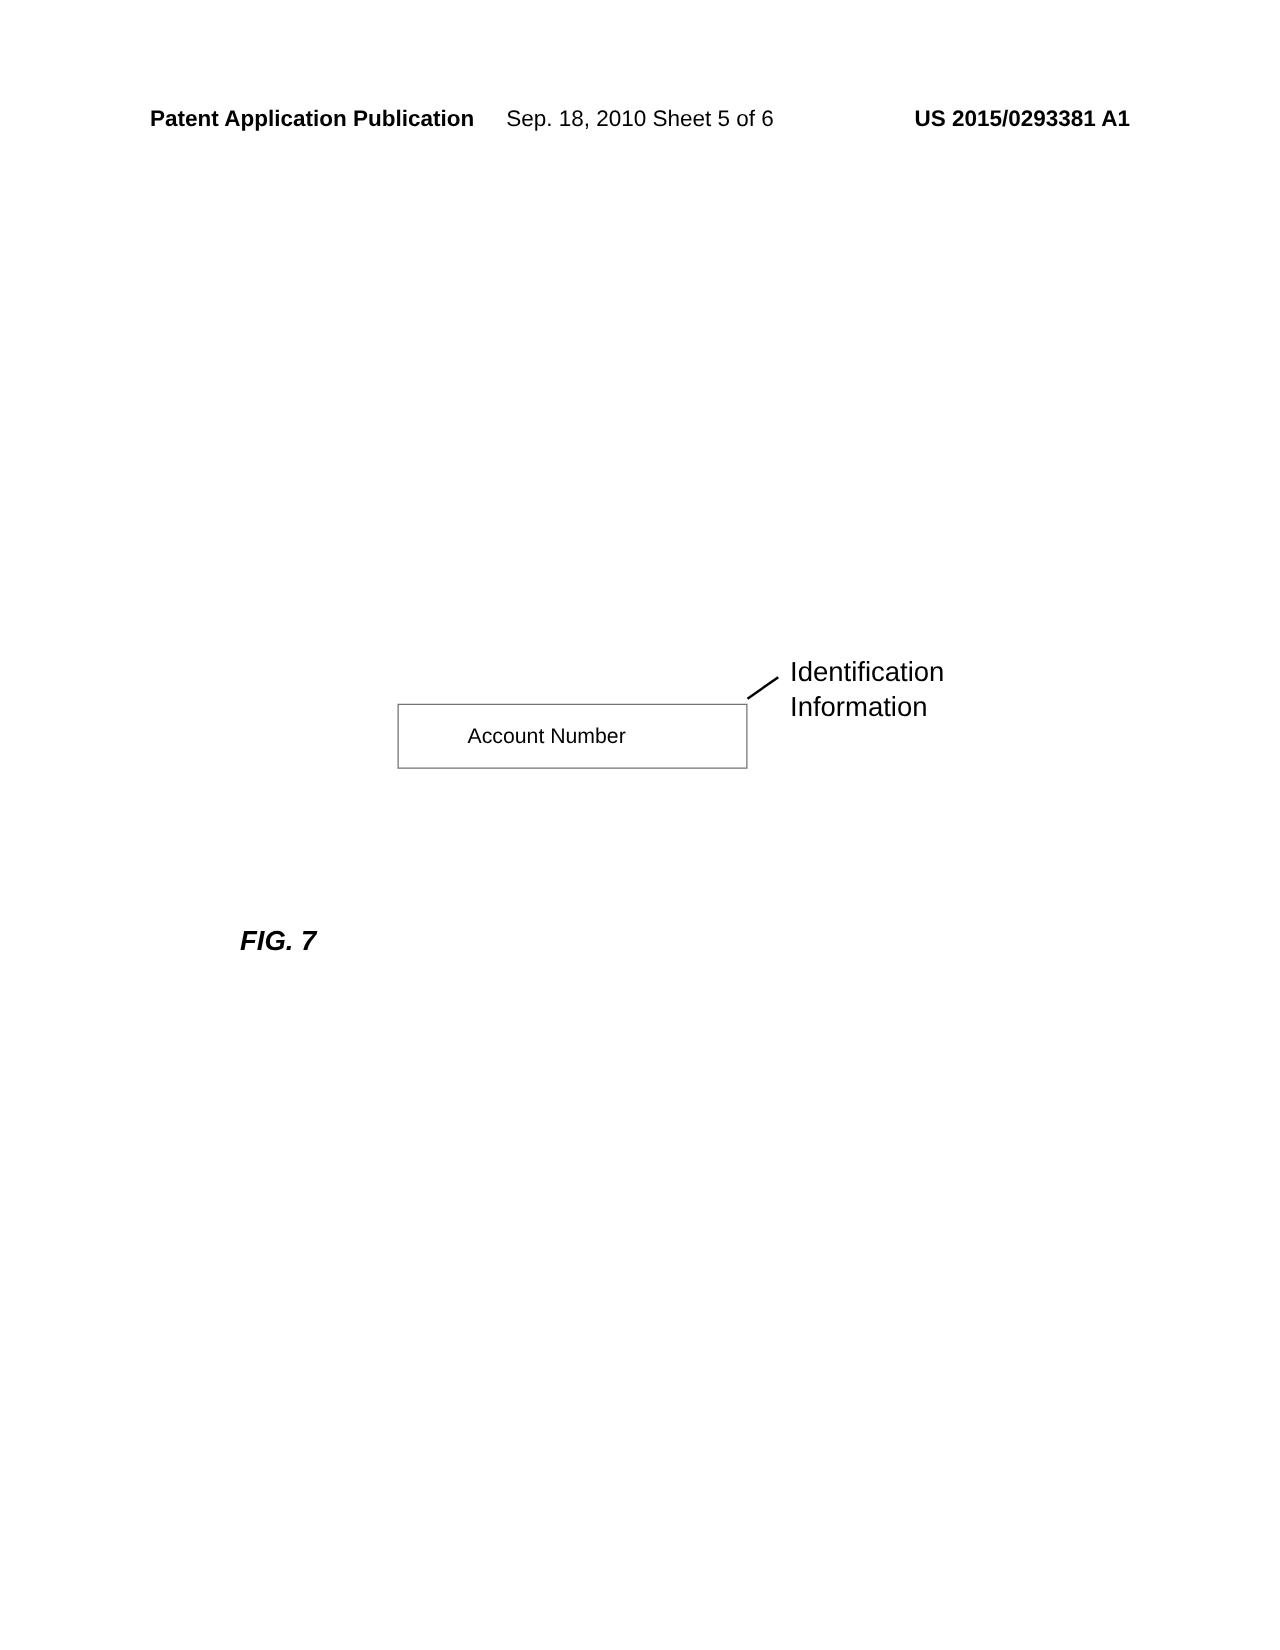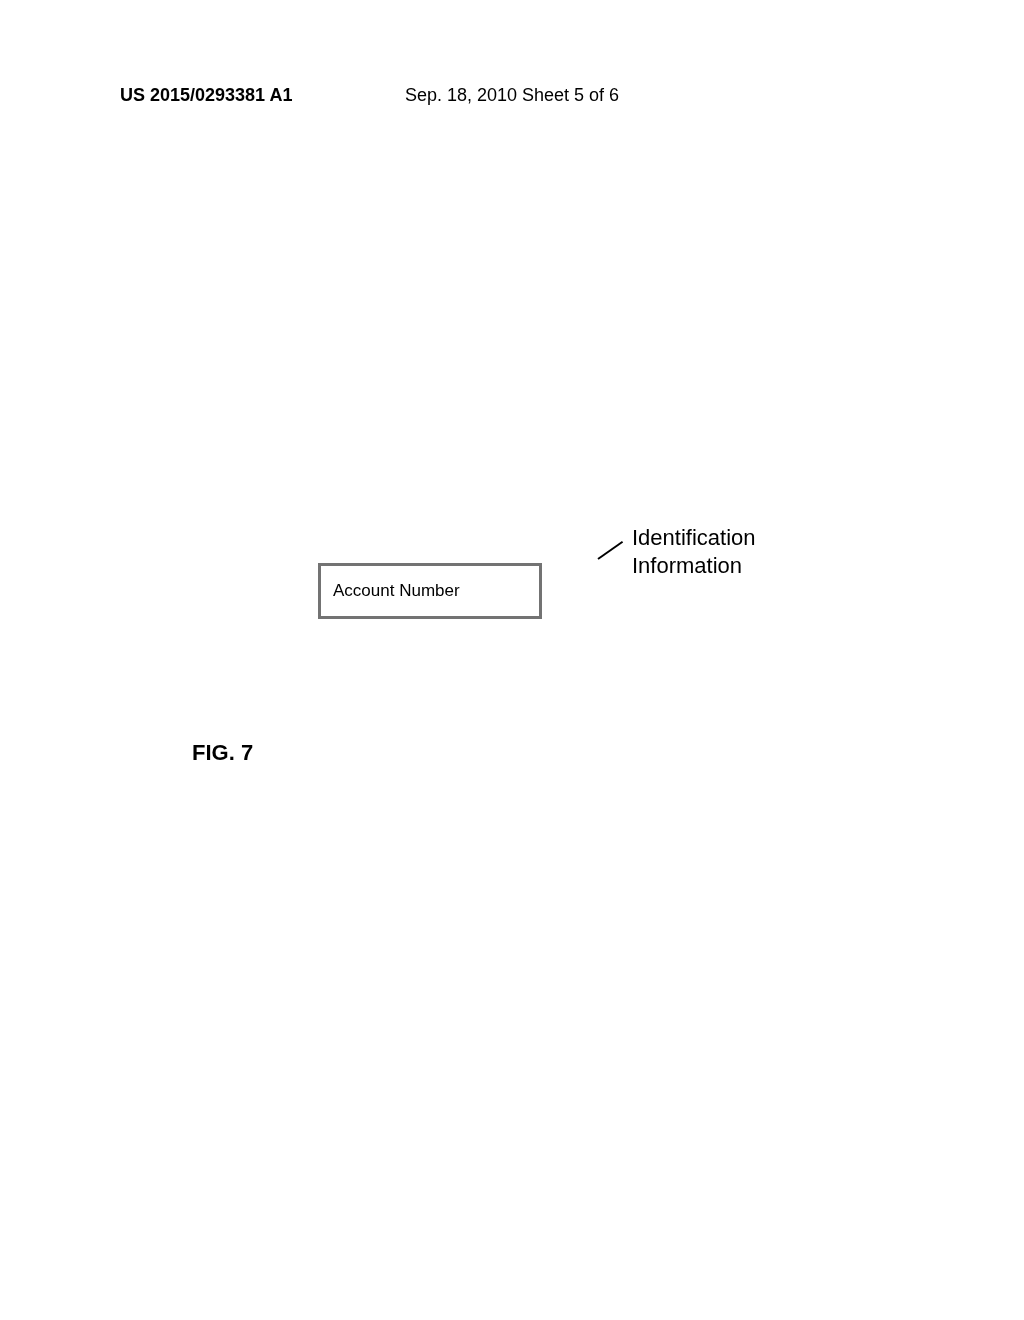--- a/index.html
+++ b/index.html
@@ -38,22 +38,23 @@
     .figure-container {
       position: absolute;
       top: 530px;
       left: 0;
       width: 100%;
     }
     .table-box {
       position: absolute;
       left: 318px;
       top: 33px;
-      width: 224px;
-      border: 3px solid #737373;
+      width: 280px;
+      border: 1px solid #737373;
+      padding-left: 43px;
     }
     .table-row {
       padding: 14px 12px;
       font-size: 17px;
       border-bottom: 2px solid black;
       line-height: 1.3;
     }
     .table-row:last-child {
       border-bottom: none;
     }
@@ -73,26 +74,28 @@
       background: black;
       transform: rotate(-35deg);
       transform-origin: left center;
     }
     .figure-label {
       position: absolute;
       left: 192px;
       top: 210px;
       font-size: 22px;
       font-weight: bold;
+      font-style: italic;
     }
   </style>
 </head>
 <body>
 
 <div class="header">
+  <span class="header-left">Patent Application Publication</span>
   <span class="header-center">Sep. 18, 2010  Sheet 5 of 6</span>
   <span class="header-right">US 2015/0293381 A1</span>
 </div>
 
 <div class="figure-container">
   <div class="label-text">Identification<br>Information</div>
   <div class="leader-line"></div>
   <div class="table-box">
     <div class="table-row">Account Number</div>
   </div>

